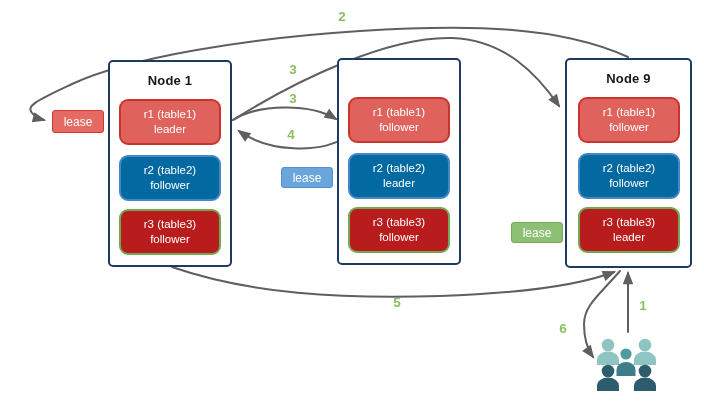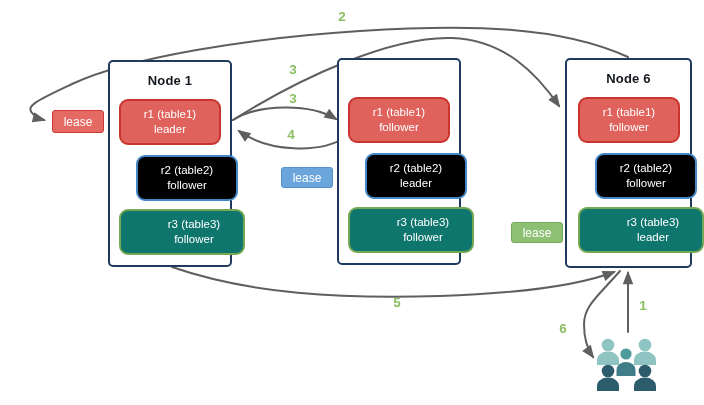--- a/index.html
+++ b/index.html
@@ -16,22 +16,22 @@
     position:absolute;left:0;right:0;top:11px;text-align:center;
     font-size:13px;font-weight:bold;color:#14181f;letter-spacing:.2px;
   }
   .replica{
     position:absolute;left:9px;width:98px;height:42px;border-radius:9px;
     border:2px solid;display:flex;flex-direction:column;align-items:center;
     justify-content:center;color:#ffffff;font-size:11.5px;line-height:1.3;
     text-align:center;
   }
   .rep-red{background:#e0625d;border-color:#c9342e;}
-  .rep-blue{background:#000000;border-color:#4688c7;margin-left:17px;}
-  .rep-green{background:#0f766e;border-color:#74a854;padding-left:24px;}
+  .rep-blue{background:#0369a1;border-color:#4688c7;}
+  .rep-green{background:#b91c1c;border-color:#74a854;}
   .r1{top:37px;} .r2{top:93px;} .r3{top:147px;}
   .lease{
     position:absolute;width:52px;height:21px;border-radius:3px;border:1.5px solid;
     display:flex;align-items:center;justify-content:center;color:#fff;font-size:12px;
     box-sizing:border-box;
   }
   .lease-red{background:#e56a63;border-color:#cc3a33;left:52px;top:110px;height:23px;}
   .lease-blue{background:#6aa5dc;border-color:#5490cb;left:281px;top:167px;}
   .lease-green{background:#8ec073;border-color:#74ab58;left:511px;top:222px;}
   .step{
@@ -103,21 +103,21 @@
       <span>r2 (table2)</span>
       <span>leader</span>
     </div>
     <div class="replica rep-green r3">
       <span>r3 (table3)</span>
       <span>follower</span>
     </div>
   </div>
 
   <div class="node" style="left:565px;top:58px;width:123px;height:206px;">
-    <div class="node-title">Node 6</div>
+    <div class="node-title">Node 9</div>
     <div class="replica rep-red r1" style="left:11px;">
       <span>r1 (table1)</span>
       <span>follower</span>
     </div>
     <div class="replica rep-blue r2" style="left:11px;">
       <span>r2 (table2)</span>
       <span>follower</span>
     </div>
     <div class="replica rep-green r3" style="left:11px;">
       <span>r3 (table3)</span>

